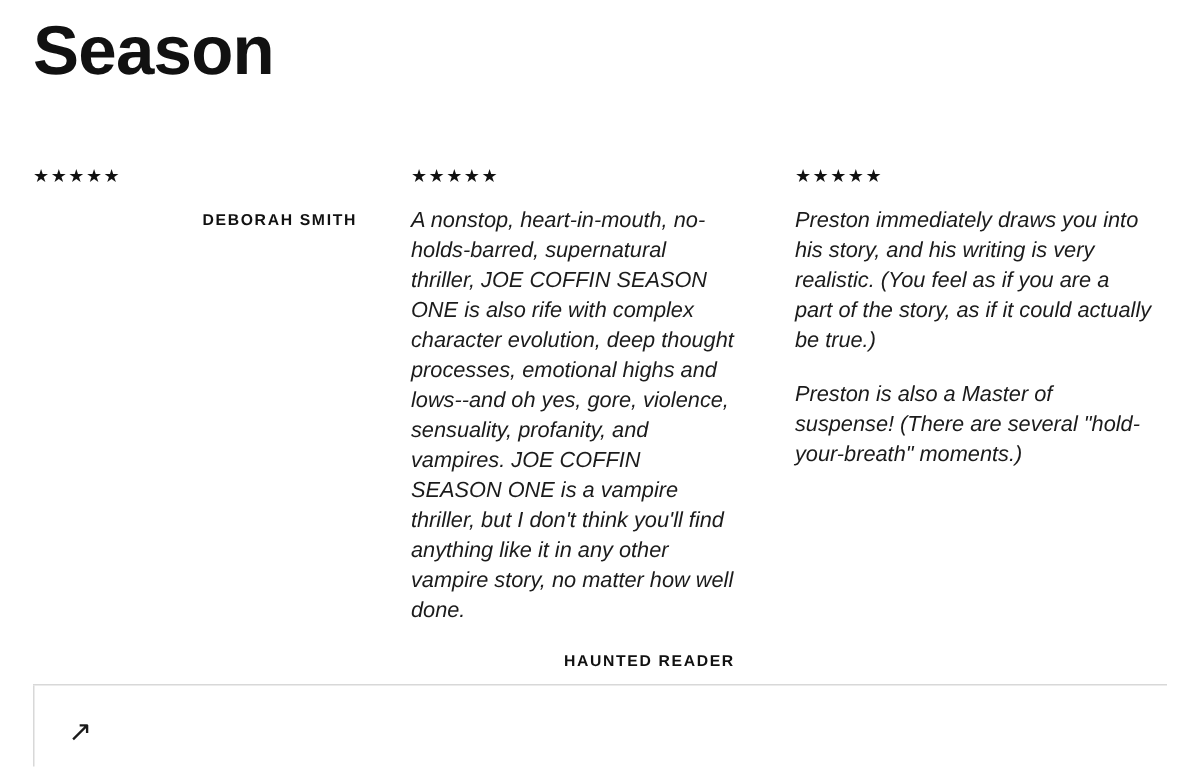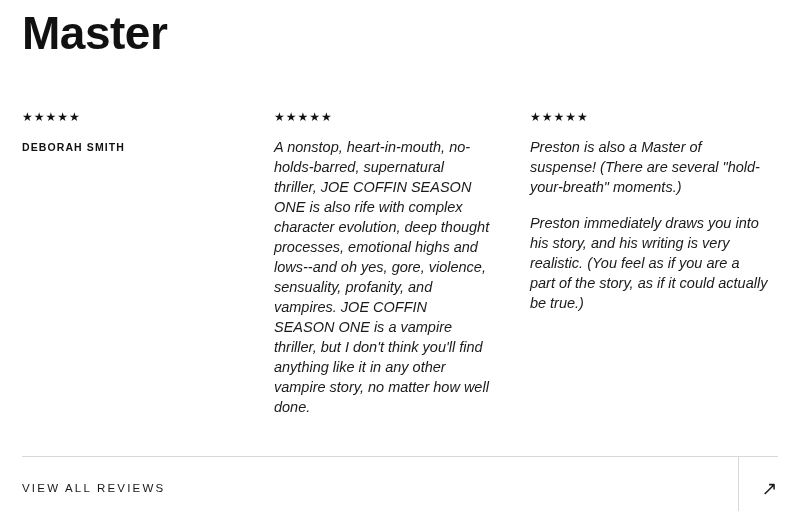--- a/index.html
+++ b/index.html
@@ -64,20 +64,21 @@
   .review-body p:last-child {
     margin-bottom: 0;
   }
   .reviewer {
     margin-top: 18px;
     font-size: 10.5px;
     font-weight: bold;
     letter-spacing: 1.1px;
     text-transform: uppercase;
     color: #111111;
+    text-align: right;
   }
   .footer {
     position: absolute;
     left: 22px;
     right: 22px;
     bottom: 0;
     height: 62px;
     border-top: 1px solid #d8d8d8;
     display: flex;
     align-items: center;
@@ -106,46 +107,46 @@
     line-height: 1;
     color: #1a1a1a;
     display: block;
   }
 </style>
 </head>
 <body>
 
 <div class="page">
 
-  <h1 class="page-title">Master</h1>
+  <h1 class="page-title">Season</h1>
 
   <div class="columns">
 
     <div class="column">
       <div class="stars">★★★★★</div>
       <div class="reviewer">Deborah Smith</div>
     </div>
 
     <div class="column">
       <div class="stars">★★★★★</div>
       <div class="review-body">
         <p>A nonstop, heart-in-mouth, no-holds-barred, supernatural thriller, JOE COFFIN SEASON ONE is also rife with complex character evolution, deep thought processes, emotional highs and lows--and oh yes, gore, violence, sensuality, profanity, and vampires.  JOE COFFIN SEASON ONE is a vampire thriller, but I don't think you'll find anything like it in any other vampire story, no matter how well done.</p>
       </div>
+      <div class="reviewer">Haunted Reader</div>
     </div>
 
     <div class="column">
       <div class="stars">★★★★★</div>
       <div class="review-body">
+        <p>Preston immediately draws you into his story, and his writing is very realistic. (You feel as if you are a part of the story, as if it could actually be true.)</p>
         <p>Preston is also a Master of suspense! (There are several "hold-your-breath" moments.)</p>
-        <p>Preston immediately draws you into his story, and his writing is very realistic. (You feel as if you are a part of the story, as if it could actually be true.)</p>
       </div>
     </div>
 
   </div>
 
   <div class="footer">
-    <a class="view-all" href="#">View all reviews</a>
     <div class="arrow-cell">
       <span class="arrow-icon">↗</span>
     </div>
   </div>
 
 </div>
 
 </body></html>

